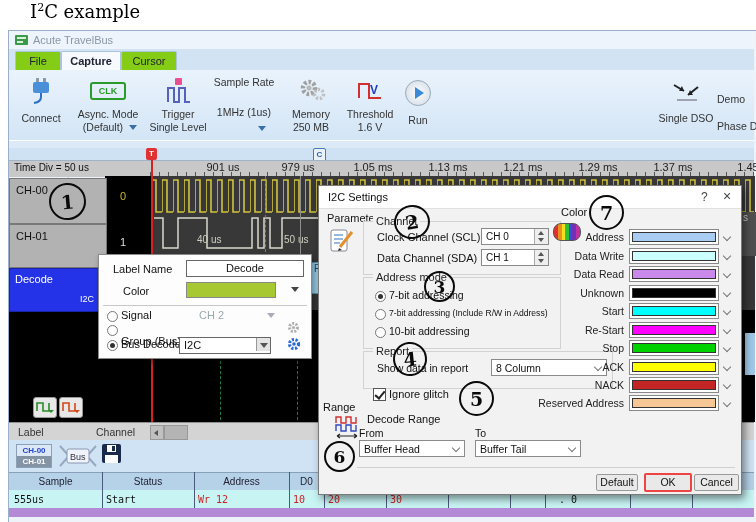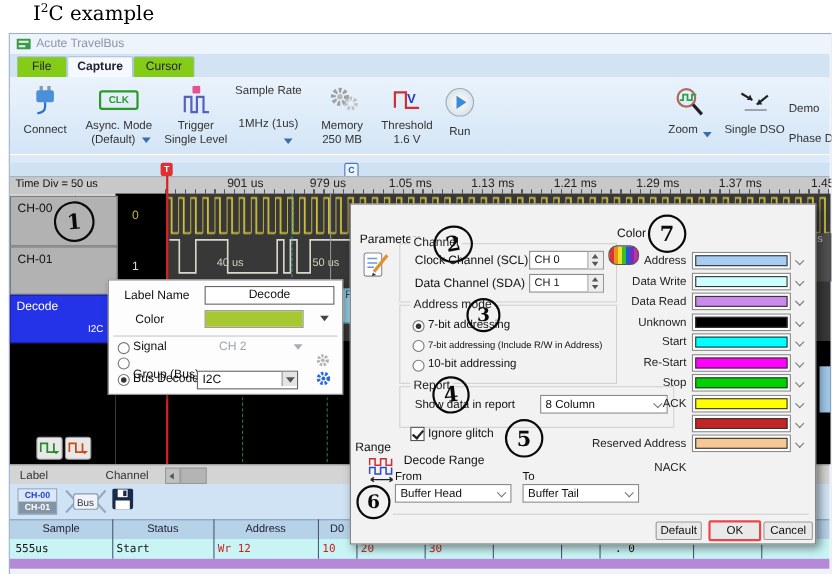--- a/index.html
+++ b/index.html
@@ -143,29 +143,20 @@
     <div class="rsep" style="left:380px;"></div>
 
     <div class="abs" style="left:384px;top:6px;width:50px;height:60px;">
       <div class="abs" style="left:12px;top:4px;width:24px;height:24px;border-radius:50%;background:radial-gradient(#ffffff,#cdd8e2);border:1px solid #9ab;">
         <div class="abs" style="left:9px;top:6px;width:0;height:0;border-top:6px solid transparent;border-bottom:6px solid transparent;border-left:9px solid #3a8ad8;"></div>
       </div>
       <div class="rlabel" style="left:0;top:38px;width:50px;">Run</div>
     </div>
     <div class="rsep" style="left:589px;"></div>
 
-    <div class="abs" style="left:592px;top:6px;width:52px;height:60px;">
-      <svg class="abs" style="left:12px;top:2px;" width="28" height="28">
-        <circle cx="11" cy="11" r="8" fill="none" stroke="#b06858" stroke-width="2"></circle>
-        <path d="M5 13 h3 v-5 h4 v5 h4 v-5 h4" fill="none" stroke="#2aa050" stroke-width="1.6"></path>
-        <line x1="17" y1="17" x2="25" y2="26" stroke="#222" stroke-width="3"></line>
-      </svg>
-      <div class="rlabel" style="left:0;top:36px;width:40px;">Zoom</div>
-      <div class="caret" style="left:38px;top:44px;"></div>
-    </div>
     <div class="rsep" style="left:645px;"></div>
 
     <div class="abs" style="left:648px;top:6px;width:58px;height:60px;">
       <svg class="abs" style="left:14px;top:6px;" width="30" height="22">
         <line x1="3" y1="3" x2="13" y2="9" stroke="#222" stroke-width="2"></line>
           <polygon points="13,9 8,9 11,4" fill="#222"></polygon>
         <line x1="27" y1="5" x2="17" y2="13" stroke="#222" stroke-width="2"></line>
           <polygon points="17,13 22,13 19,8" fill="#222"></polygon>
         <line x1="6" y1="18" x2="26" y2="18" stroke="#889" stroke-width="1.5"></line>
       </svg>
@@ -330,20 +321,25 @@
         <div class="caret" style="left:3px;top:5px;border-top-color:#555;"></div>
       </div>
     </div>
     <svg class="abs" style="left:188px;top:82px;" width="14" height="14">
       <circle cx="7" cy="7" r="4.5" fill="none" stroke="#2a6ad8" stroke-width="3.2" stroke-dasharray="2.2 1.5"></circle>
         <circle cx="7" cy="7" r="1.8" fill="#2a6ad8"></circle>
     </svg>
   </div>
 
   <div class="abs dialog" style="left:318px;top:185px;width:422px;height:308px;z-index:30;">
+    <div class="abs" style="left:0;top:0;width:422px;height:22px;background:#ffffff;border-bottom:1px solid #e0e0e0;">
+      <span class="t s11" style="left:9px;top:5px;">I2C Settings</span>
+      <span class="t" style="left:382px;top:4px;font-size:12px;color:#444;">?</span>
+      <span class="t" style="left:404px;top:2px;font-size:14px;color:#444;">×</span>
+    </div>
 
     <span class="t s11" style="left:8px;top:26px;">Parameters</span>
     <svg class="abs" style="left:11px;top:42px;" width="24" height="26">
       <rect x="1" y="2" width="16" height="21" rx="2" fill="#fff" stroke="#889"></rect>
       <line x1="4" y1="7" x2="13" y2="7" stroke="#6a9ad8" stroke-width="1.4"></line>
       <line x1="4" y1="11" x2="13" y2="11" stroke="#6a9ad8" stroke-width="1.4"></line>
       <line x1="4" y1="15" x2="10" y2="15" stroke="#6a9ad8" stroke-width="1.4"></line>
       <line x1="22" y1="4" x2="10" y2="19" stroke="#e09030" stroke-width="3"></line>
       <polygon points="9,20 8,23 12,22" fill="#333"></polygon>
     </svg>
@@ -461,21 +457,21 @@
       <div class="chv" style="left:405px;top:159px;"></div>
     </div>
     <div>
       <span class="clabel" style="left:142px;top:175px;width:163px;">ACK</span>
       <div class="cbox" style="left:310px;top:173px;width:90px;height:16px;">
           <span class="cswatch" style="background-color: rgb(255, 255, 0);"></span>
         </div>
       <div class="chv" style="left:405px;top:178px;"></div>
     </div>
     <div>
-      <span class="clabel" style="left:142px;top:193px;width:163px;margin-top:40px;">NACK</span>
+      <span class="clabel" style="left:142px;top:193px;width:163px;">NACK</span>
       <div class="cbox" style="left:310px;top:191px;width:90px;height:16px;">
           <span class="cswatch" style="background-color: rgb(195, 37, 37);"></span>
         </div>
       <div class="chv" style="left:405px;top:196px;"></div>
     </div>
     <div>
       <span class="clabel" style="left:142px;top:211px;width:163px;">Reserved Address</span>
       <div class="cbox" style="left:310px;top:209px;width:90px;height:16px;">
           <span class="cswatch" style="background-color: rgb(247, 200, 150);"></span>
         </div>

